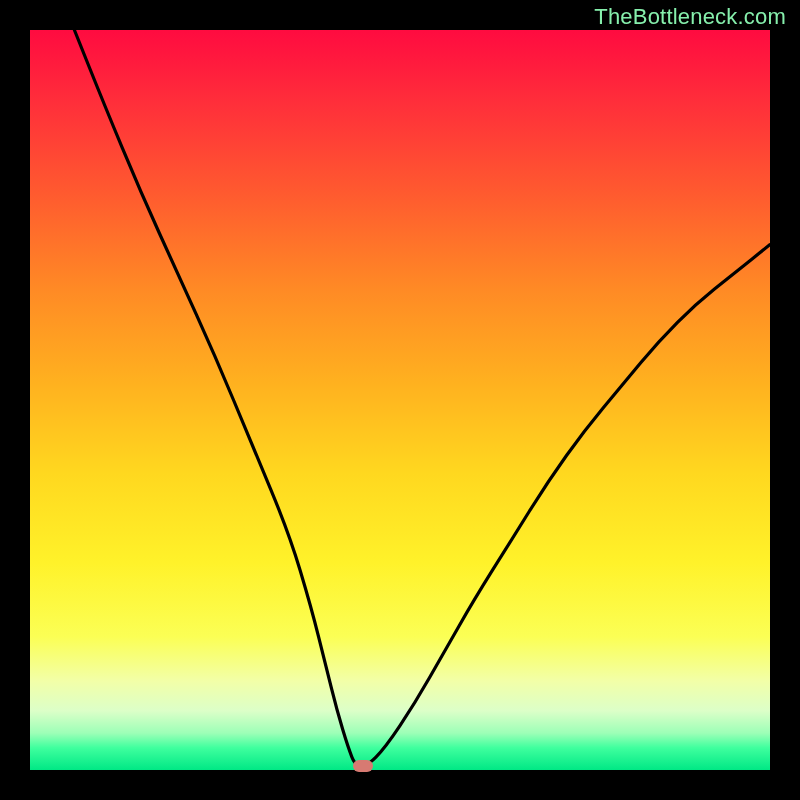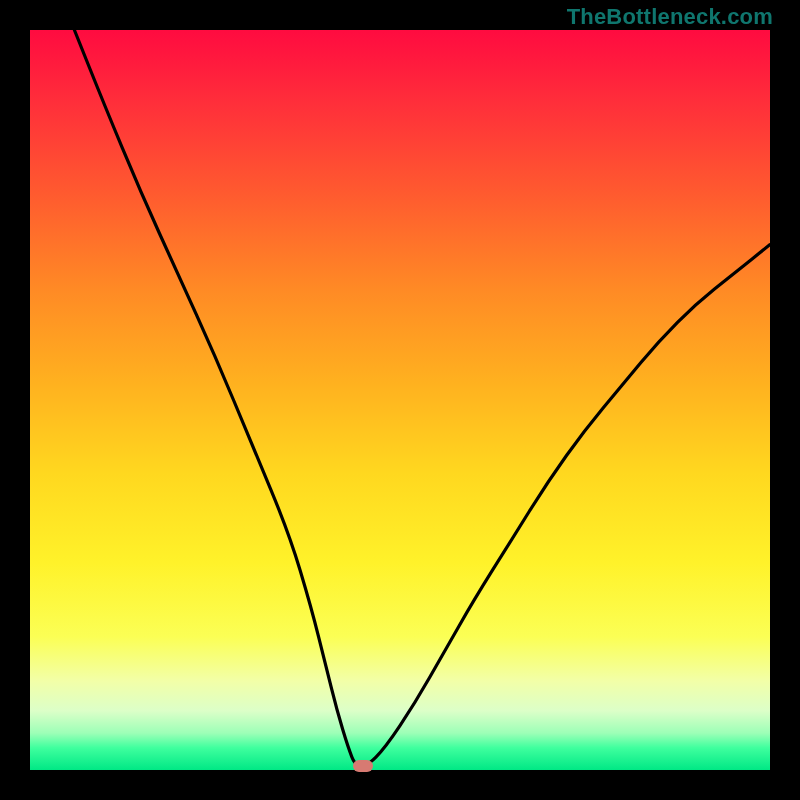--- a/index.html
+++ b/index.html
@@ -13,24 +13,24 @@
   }
   .frame {
     position: relative;
     width: 800px;
     height: 800px;
     background: #000;
   }
   .watermark {
     position: absolute;
     top: 4px;
-    right: 27px;
-    color: #0f766e;
+    right: 14px;
+    color: #86efac;
     font-size: 22px;
-    font-weight: 700;
+    font-weight: 400;
     letter-spacing: 0.2px;
     user-select: none;
   }
   .plot-area {
     position: absolute;
     left: 30px;
     top: 30px;
     width: 740px;
     height: 740px;
     

